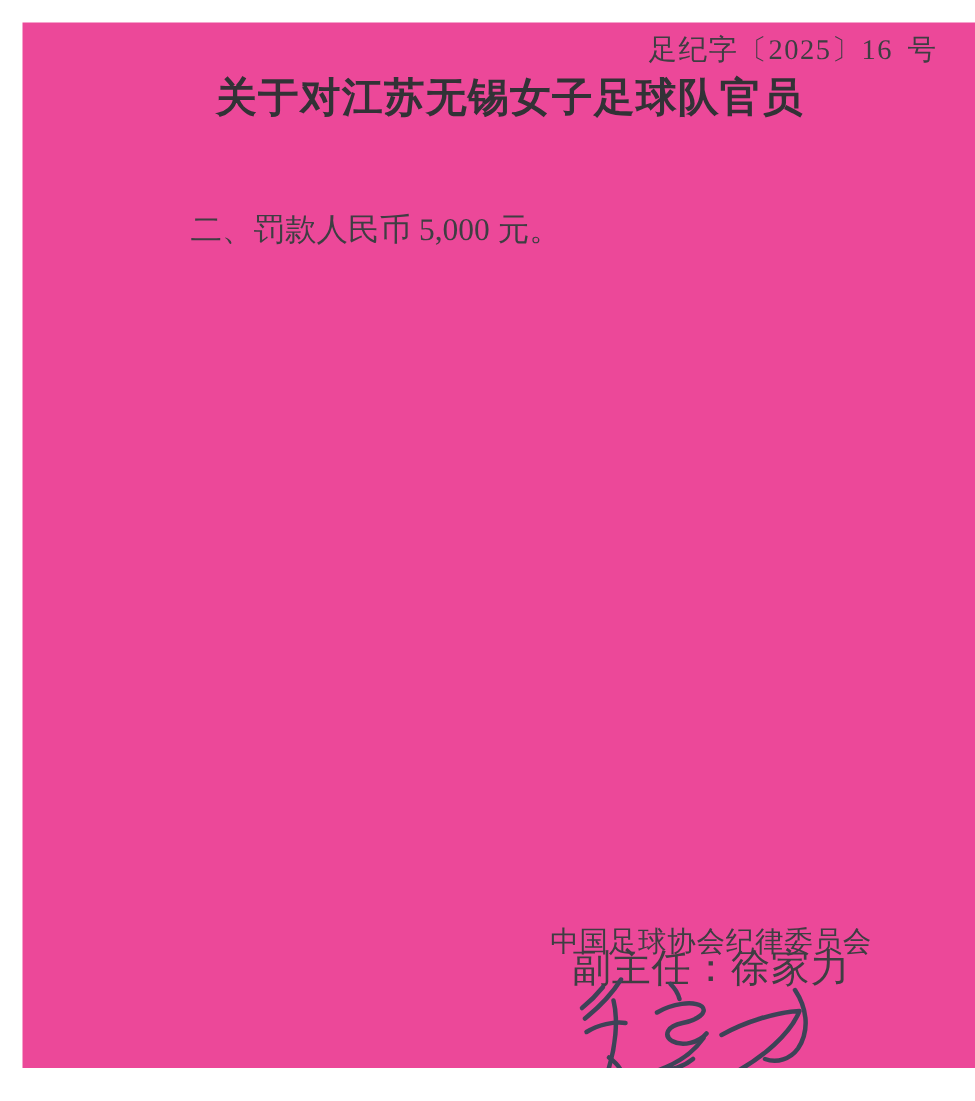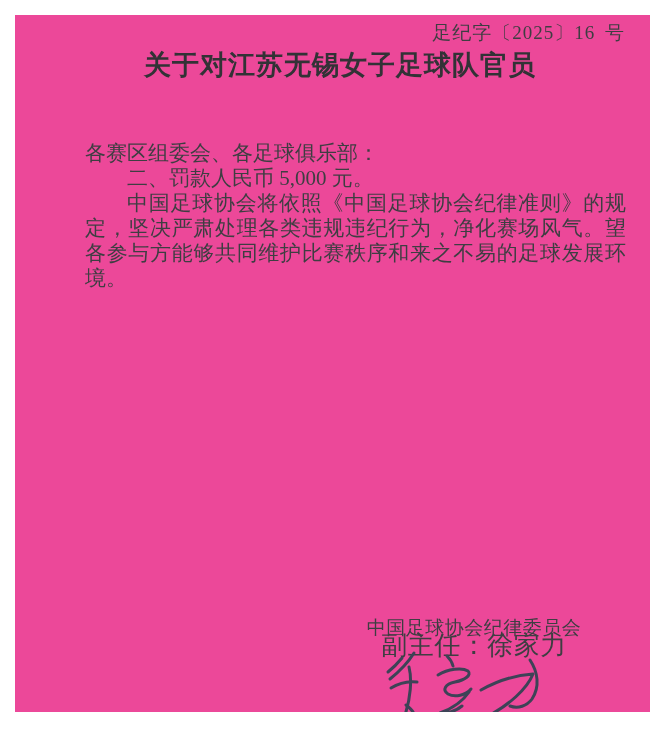--- a/index.html
+++ b/index.html
@@ -89,23 +89,21 @@
 
 <div class="page">
 
   <div class="doc-number">足纪字〔2025〕16 号</div>
 
   <h1 class="doc-title">
     <span class="title-line">关于对江苏无锡女子足球队官员</span>
   </h1>
 
   <div class="doc-body">
-    <p class="salutation">各赛区组委会、各足球俱乐部：</p>
     <p class="para">二、罚款人民币 5,000 元。</p>
-    <p class="para">中国足球协会将依照《中国足球协会纪律准则》的规定，坚决严肃处理各类违规违纪行为，净化赛场风气。望各参与方能够共同维护比赛秩序和来之不易的足球发展环境。</p>
   </div>
 
   <div class="sign-committee">中国足球协会纪律委员会</div>
 
   <div class="sign-signer">副主任：徐家力</div>
 
   <svg class="sign-svg" viewBox="0 0 172 78" fill="none" stroke="#3d4357" stroke-width="3" stroke-linecap="round" stroke-linejoin="round">
 
     <path d="M21 10 C17 15 12 20 7 24"></path>
     <path d="M33 5 C28 13 19 23 9 31"></path>

